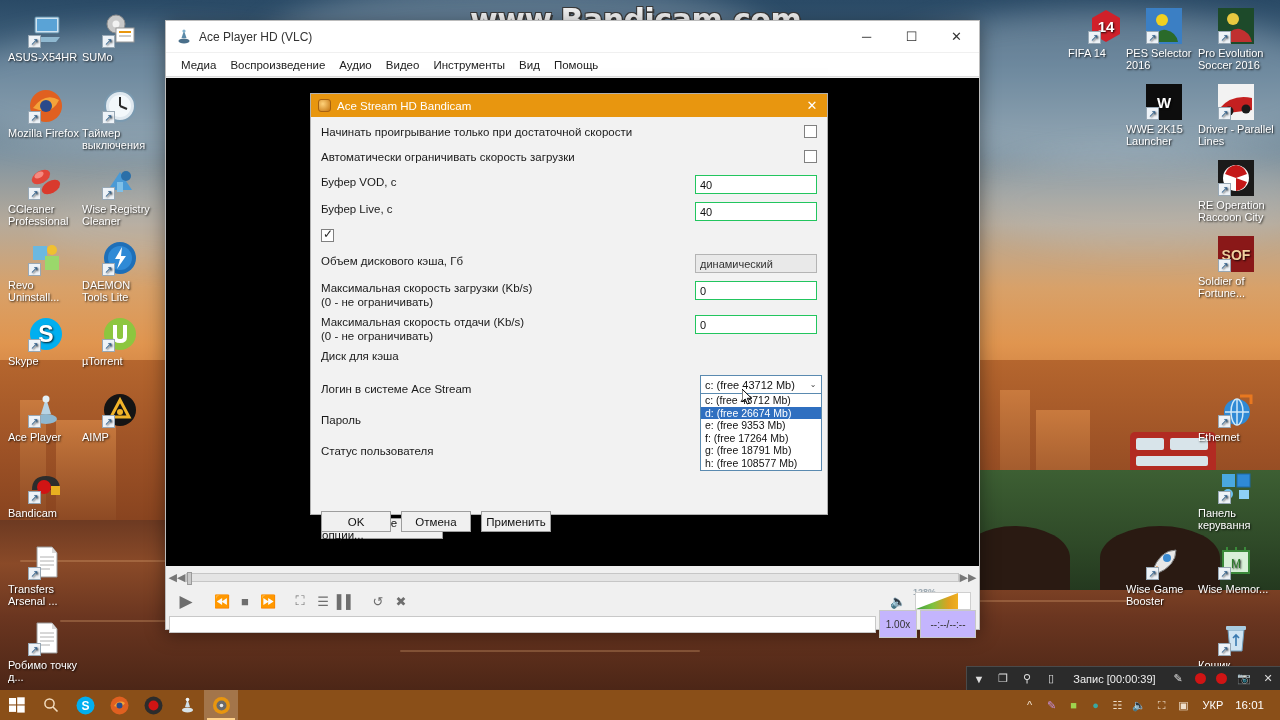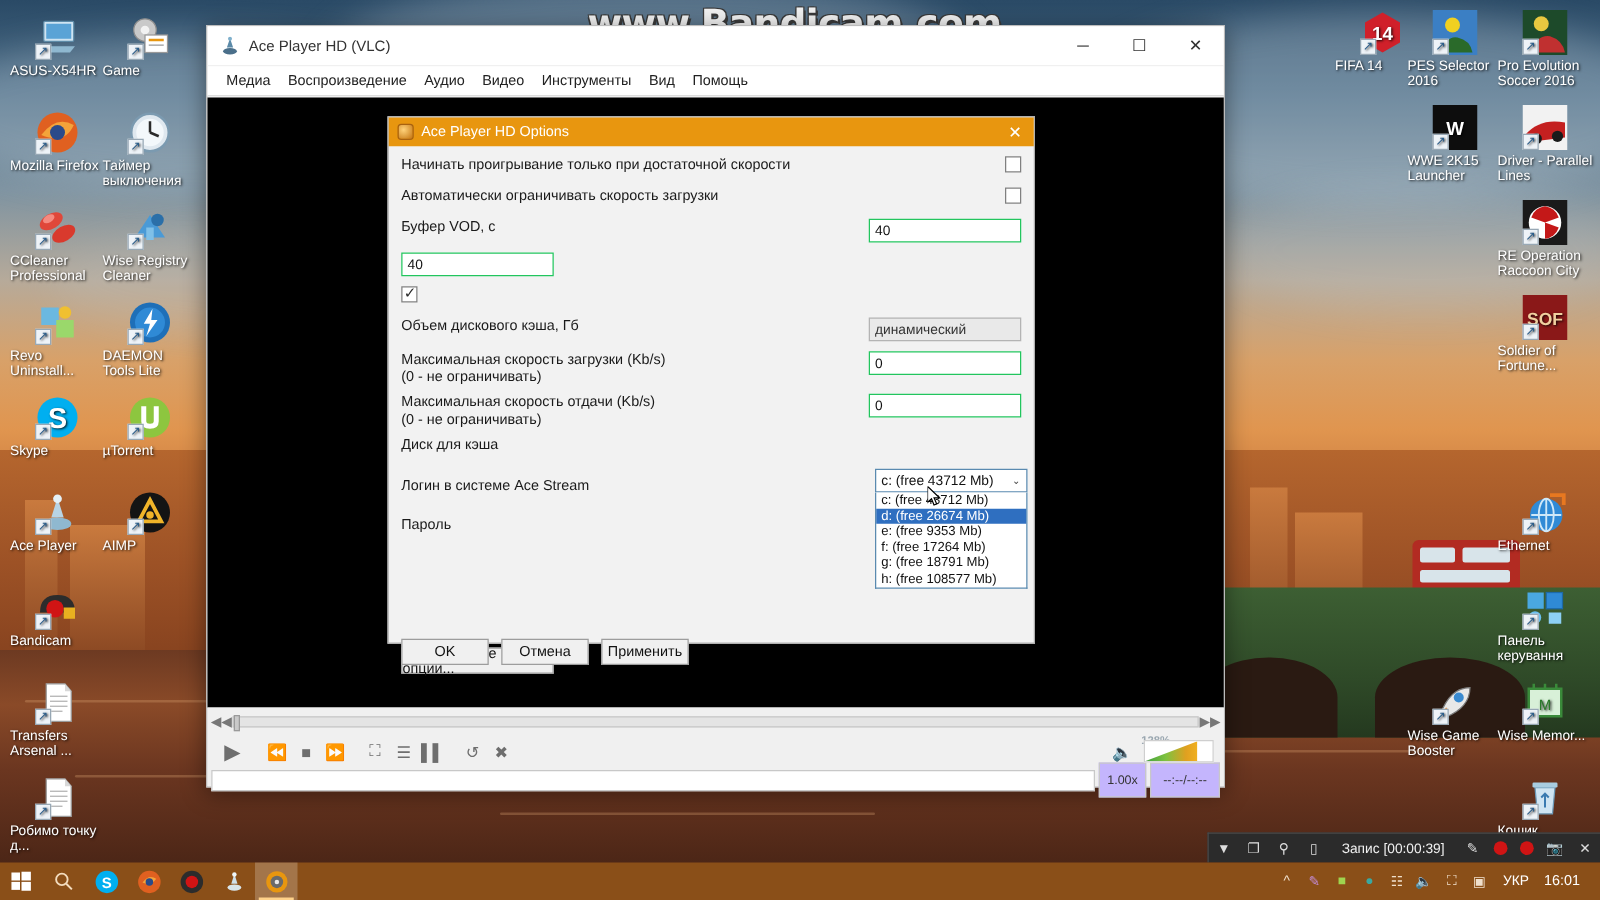--- a/index.html
+++ b/index.html
@@ -342,21 +342,21 @@
       <span class="lbl">ASUS-X54HR</span>
     </div>
     <div class="dicon" style="left: 82px; top: 12px;">
       <span class="glyph"><svg width="36" height="36" viewBox="0 0 36 36">
           <circle cx="14" cy="12" r="9" fill="#c9c9c9" stroke="#8d8d8d"></circle>
           <circle cx="14" cy="12" r="3.5" fill="#f2f2f2"></circle>
           <rect x="14" y="16" width="18" height="14" fill="#fff" stroke="#999"></rect>
           <line x1="17" y1="20" x2="29" y2="20" stroke="#e8960f" stroke-width="2"></line>
           <line x1="17" y1="24" x2="29" y2="24" stroke="#999"></line>
         </svg><span class="shortcut-arrow"></span></span>
-      <span class="lbl">Game</span>
+      <span class="lbl">SUMo</span>
     </div>
     <div class="dicon" style="left: 8px; top: 88px;">
       <span class="glyph"><svg width="36" height="36" viewBox="0 0 36 36">
           <circle cx="18" cy="18" r="16" fill="#e06020"></circle>
           <path d="M5 20 Q17 4 31 12 Q24 28 5 20 Z" fill="#f4a33a"></path>
           <circle cx="18" cy="18" r="6" fill="#2a4a8a"></circle>
         </svg><span class="shortcut-arrow"></span></span>
       <span class="lbl">Mozilla Firefox</span>
     </div>
     <div class="dicon" style="left: 82px; top: 88px;">
@@ -625,38 +625,39 @@
       <div id="time-bar"></div>
       <div class="tfield">1.00x</div>
       <div class="tfield" style="min-width:56px;">--:--/--:--</div>
     </div>
   </div>
 </div>
 
 <div id="dlg">
   <div id="dlg-title">
     <div class="dico"></div>
-    <div class="dname">Ace Player HD Options</div>
+    <div class="dname">Ace Stream HD Bandicam</div>
     <div id="dlg-close">✕</div>
   </div>
   <div id="dlg-body">
     <div id="dlg-rows">
         <div class="frow">
           <div class="flabel">Начинать проигрывание только при достаточной скорости</div>
           <div class="fcheck"></div>
         </div>
         <div class="frow">
           <div class="flabel">Автоматически ограничивать скорость загрузки</div>
           <div class="fcheck"></div>
         </div>
         <div class="frow">
           <div class="flabel">Буфер VOD, с</div>
           <div class="ftext">40</div>
         </div>
         <div class="frow">
+          <div class="flabel">Буфер Live, с</div>
           <div class="ftext">40</div>
         </div>
         <div class="frow">
           <div class="fcheck on"></div>
         </div>
         <div class="frow">
           <div class="flabel">Объем дискового кэша, Гб</div>
           <div class="ftext disabled">динамический</div>
         </div>
         <div class="frow" style="margin-bottom: 6px;">
@@ -668,20 +669,23 @@
           <div class="ftext">0</div>
         </div>
         <div class="frow" style="margin-bottom: 16px;">
           <div class="flabel">Диск для кэша</div>
         </div>
         <div class="frow" style="margin-bottom: 14px;">
           <div class="flabel">Логин в системе Ace Stream</div>
         </div>
         <div class="frow" style="margin-bottom: 14px;">
           <div class="flabel">Пароль</div>
+        </div>
+        <div class="frow" style="margin-bottom: 14px;">
+          <div class="flabel">Статус пользователя</div>
         </div>
       </div>
 
     <div id="combo">
       <div class="ctext">c:  (free 43712 Mb)</div>
       <div class="carrow">⌄</div>
     </div>
     <div id="combo-list">
         <div class="opt">c:  (free 43712 Mb)</div>
         <div class="opt sel">d:  (free 26674 Mb)</div>

